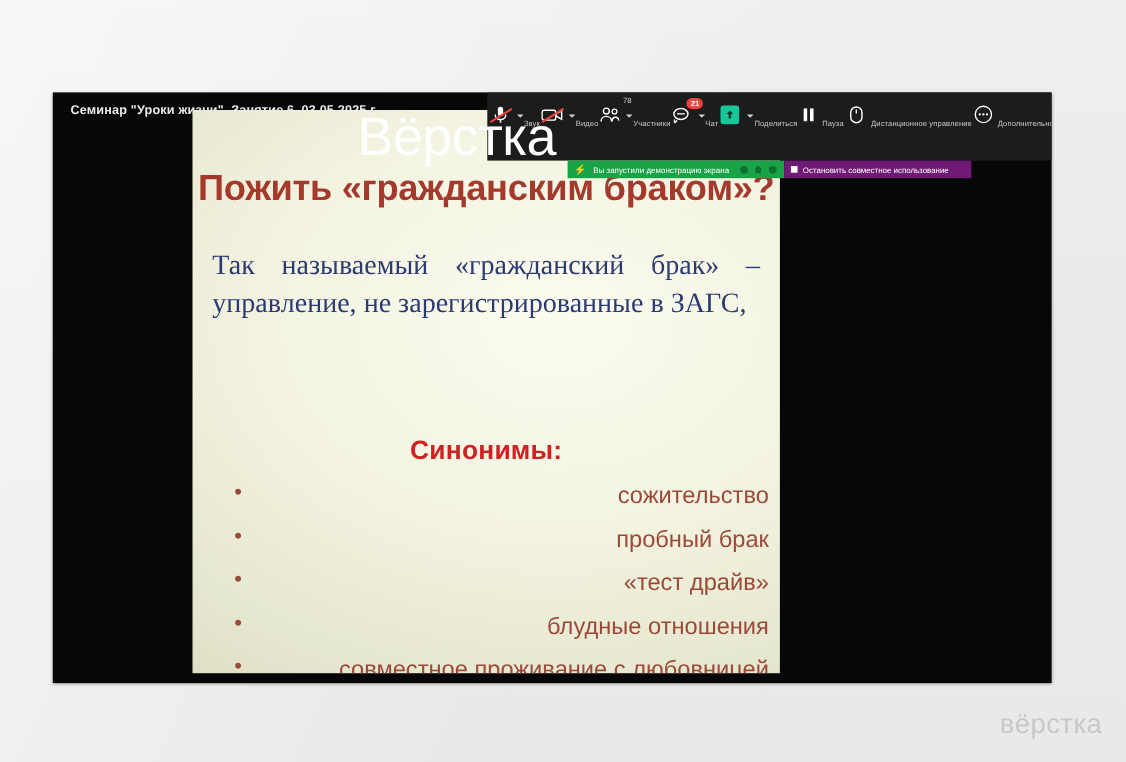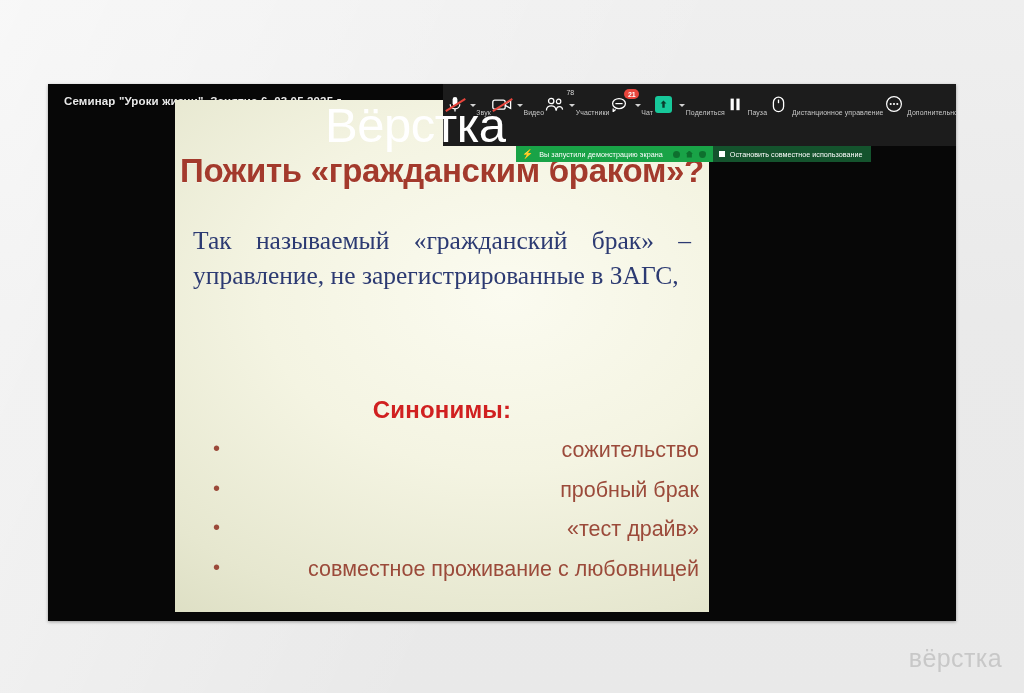--- a/index.html
+++ b/index.html
@@ -277,25 +277,25 @@
     opacity: 0.92;
   }
   .bi-dot { border-radius: 50%; background: #0d6b2c; }
   .bi-home {
     background: #0d6b2c;
     clip-path: polygon(50% 0%, 100% 48%, 86% 48%, 86% 100%, 14% 100%, 14% 48%, 0% 48%);
   }
   .bi-pin { border-radius: 50% 50% 50% 50% / 40% 40% 60% 60%; background: #0d6b2c; }
 
   .banner-red {
-    background: #14532d;
+    background: #701a75;
     display: flex;
     align-items: center;
     gap: 5px;
-    padding: 0 8px 0 6px;
+    padding: 0 20px 0 6px;
     color: #ffffff;
     white-space: nowrap;
   }
 
   .stop-square {
     width: 6px;
     height: 6px;
     background: #ffffff;
     display: inline-block;
   }
@@ -348,20 +348,21 @@
       </span>
       <span class="line">управление, не зарегистрированные в ЗАГС,</span>
     </div>
 
     <div class="synonyms-heading">Синонимы:</div>
 
     <ul class="bullet-list">
       <li>сожительство</li>
       <li>пробный брак</li>
       <li>«тест драйв»</li>
+      <li>блудные отношения</li>
       <li>совместное проживание с любовницей</li>
     </ul>
   </div>
 
   <div class="zoom-toolbar">
 
     <div class="tool-item">
       <div class="tool-icon-row">
         <div class="tool-glyph">
           <svg width="14" height="17" viewBox="0 0 14 17" fill="none">

